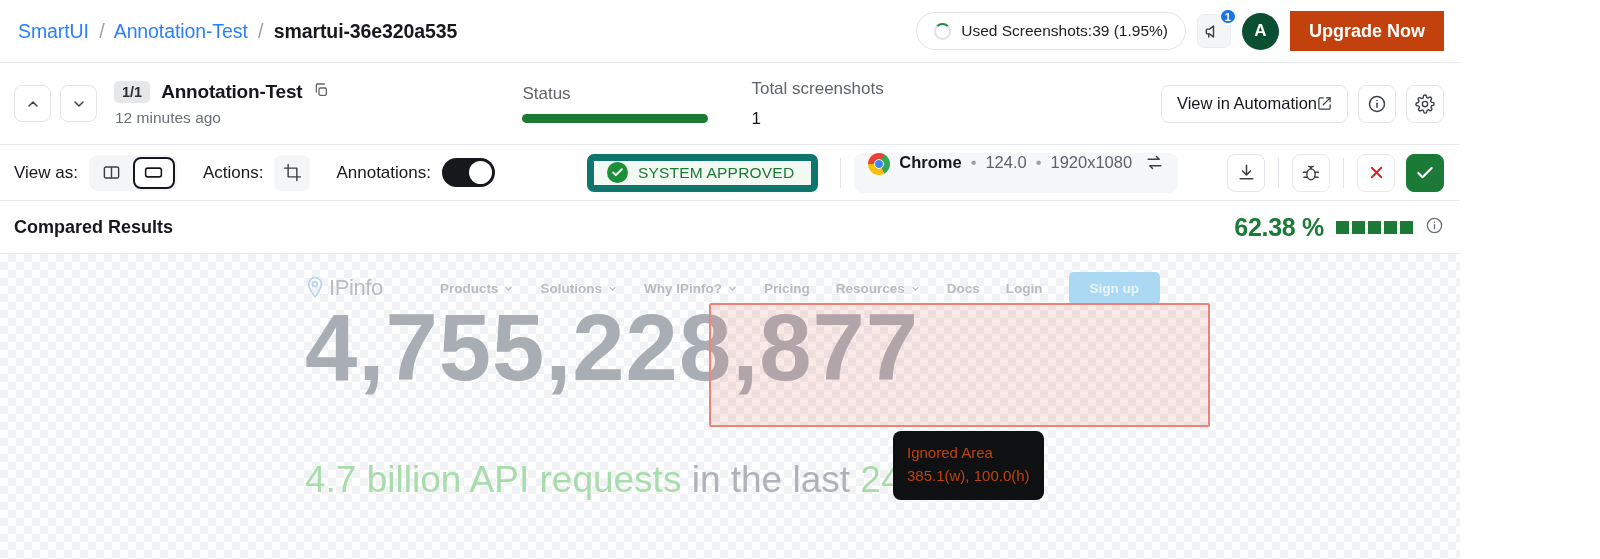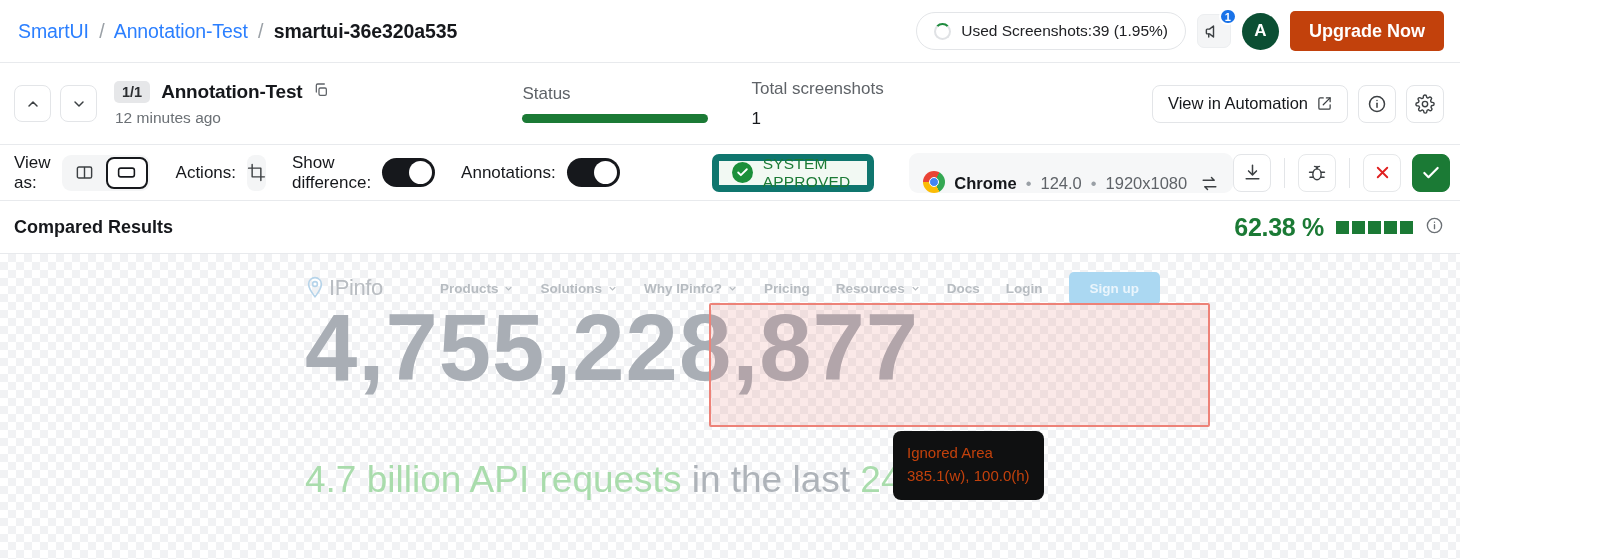--- a/index.html
+++ b/index.html
@@ -55,21 +55,21 @@
   }
   .avatar {
     width: 37px; height: 37px; border-radius: 50%;
     background: #0b4f33; color: #fff;
     display: flex; align-items: center; justify-content: center;
     font-size: 17px; font-weight: 600;
   }
   .upgrade-btn {
     height: 40px; padding: 0 19px;
     background: #c2410c; color: #fff;
-    border: none; border-radius: 5px;
+    border: none; border-radius: 0;
     font-size: 18px; font-weight: 700;
     font-family: inherit; cursor: pointer;
     display: flex; align-items: center;
   }
 
   
   .metabar {
     height: 82px; flex: 0 0 82px;
     display: flex; align-items: center;
     padding: 0 16px 0 14px;
@@ -98,21 +98,21 @@
   .meta-value { font-size: 17px; color: #16181c; }
   .status-bar { width: 186px; height: 9px; border-radius: 5px; background: #1b7a35; }
   #col-status { margin-left: 193px; }
   #col-total { margin-left: 43px; }
   #col-created { margin-left: 56px; }
 
   .meta-right { margin-left: auto; display: flex; align-items: center; gap: 10px; }
   .auto-btn {
     height: 38px; padding: 0 15px;
     border: 1px solid #e3e5e8; border-radius: 8px; background: #fff;
-    display: flex; align-items: center; gap: 9px;
+    display: flex; align-items: center; 
     font-size: 16.5px; color: #16181c; font-family: inherit; cursor: pointer;
   }
   .sq-btn {
     width: 38px; height: 38px;
     border: 1px solid #e3e5e8; border-radius: 8px; background: #fff;
     display: flex; align-items: center; justify-content: center; cursor: pointer;
   }
 
   
   .toolbar {
@@ -155,21 +155,21 @@
     font-size: 15.5px; color: #1b7a35; letter-spacing: 0.2px;
   }
   .check-circle {
     width: 21px; height: 21px; border-radius: 50%; background: #1b8f3a;
     display: flex; align-items: center; justify-content: center; flex: 0 0 21px;
   }
   .vdiv { width: 1px; height: 30px; background: #e3e5e8; margin: 0 13px; }
   .browser-pill {
     height: 40px; padding: 0 14px;
     background: #f6f7f8; border-radius: 9px;
-    display: flex; align-items: flex-end; gap: 9px;
+    display: flex; align-items: flex-start; gap: 9px;
     font-size: 16.5px; color: #5f6368;
   }
   .bname { color: #16181c; font-weight: 700; }
   .bdot { color: #9aa0a6; }
   .chrome-logo {
     width: 22px; height: 22px; border-radius: 50%; flex: 0 0 22px;
     background:
       conic-gradient(from -90deg, #ea4335 0deg 120deg, #34a853 120deg 240deg, #fbbc05 240deg 360deg);
     position: relative;
   }
@@ -368,26 +368,20 @@
     </div>
 
     <span class="tb-label" style="margin-left:26px">Actions:</span>
     <button class="act-btn">
       <svg width="19" height="19" viewBox="0 0 24 24" fill="none" stroke="#3c4043" stroke-width="1.8" stroke-linecap="round" stroke-linejoin="round">
         <path d="M6.5 2v15.5H22"></path>
           <path d="M2 6.5h15.5V22"></path>
       </svg>
     </button>
 
-    <div class="tb-group">
-      <span class="tb-label">Show difference:</span>
-      <div class="toggle">
-          <span class="knob"></span>
-        </div>
-    </div>
 
     <div class="tb-group">
       <span class="tb-label">Annotations:</span>
       <div class="toggle">
           <span class="knob"></span>
         </div>
     </div>
 
     <div class="approved">
       <span class="check-circle">

